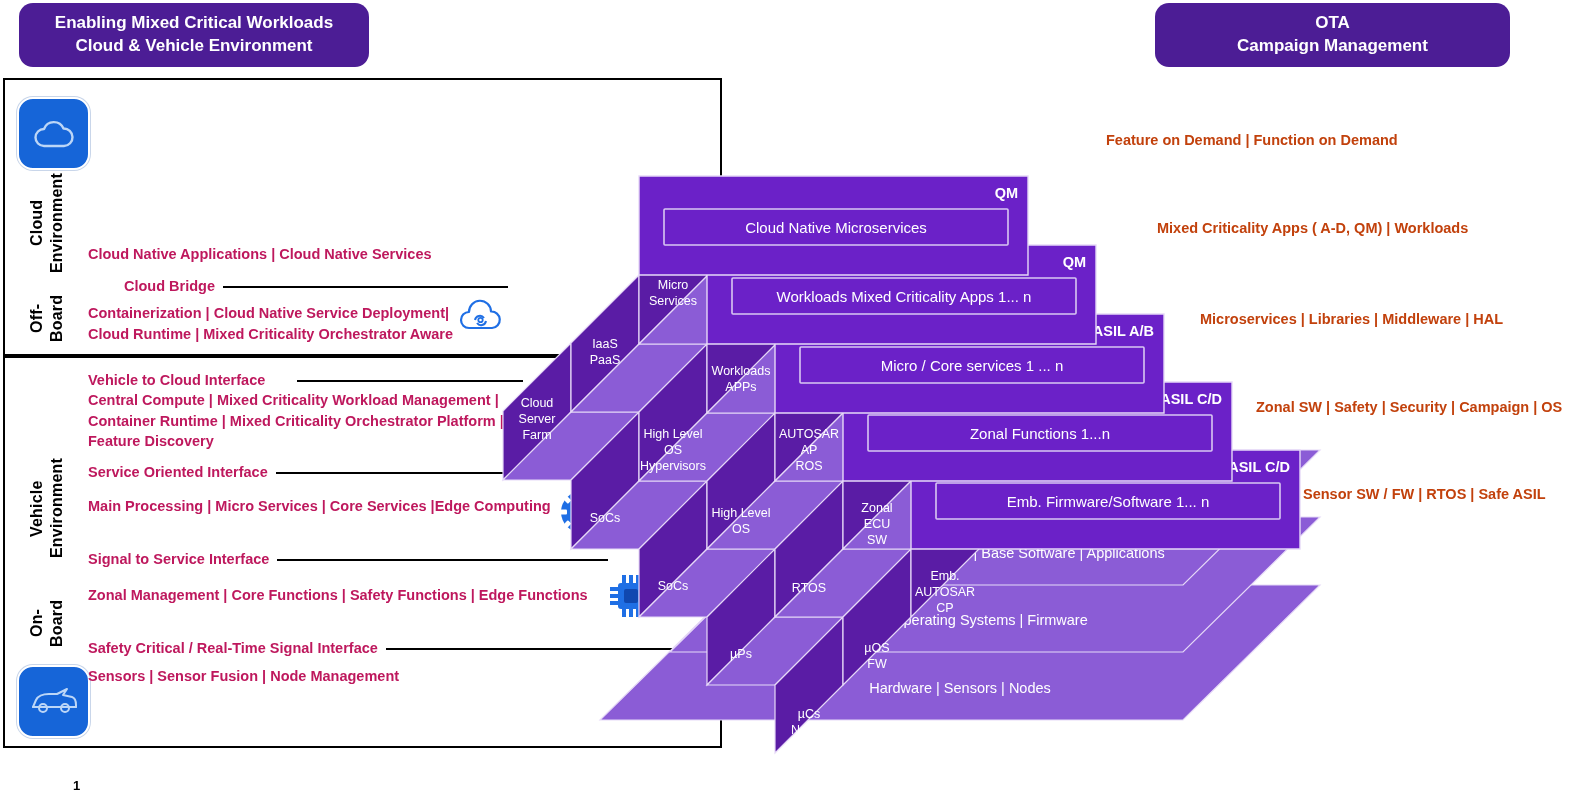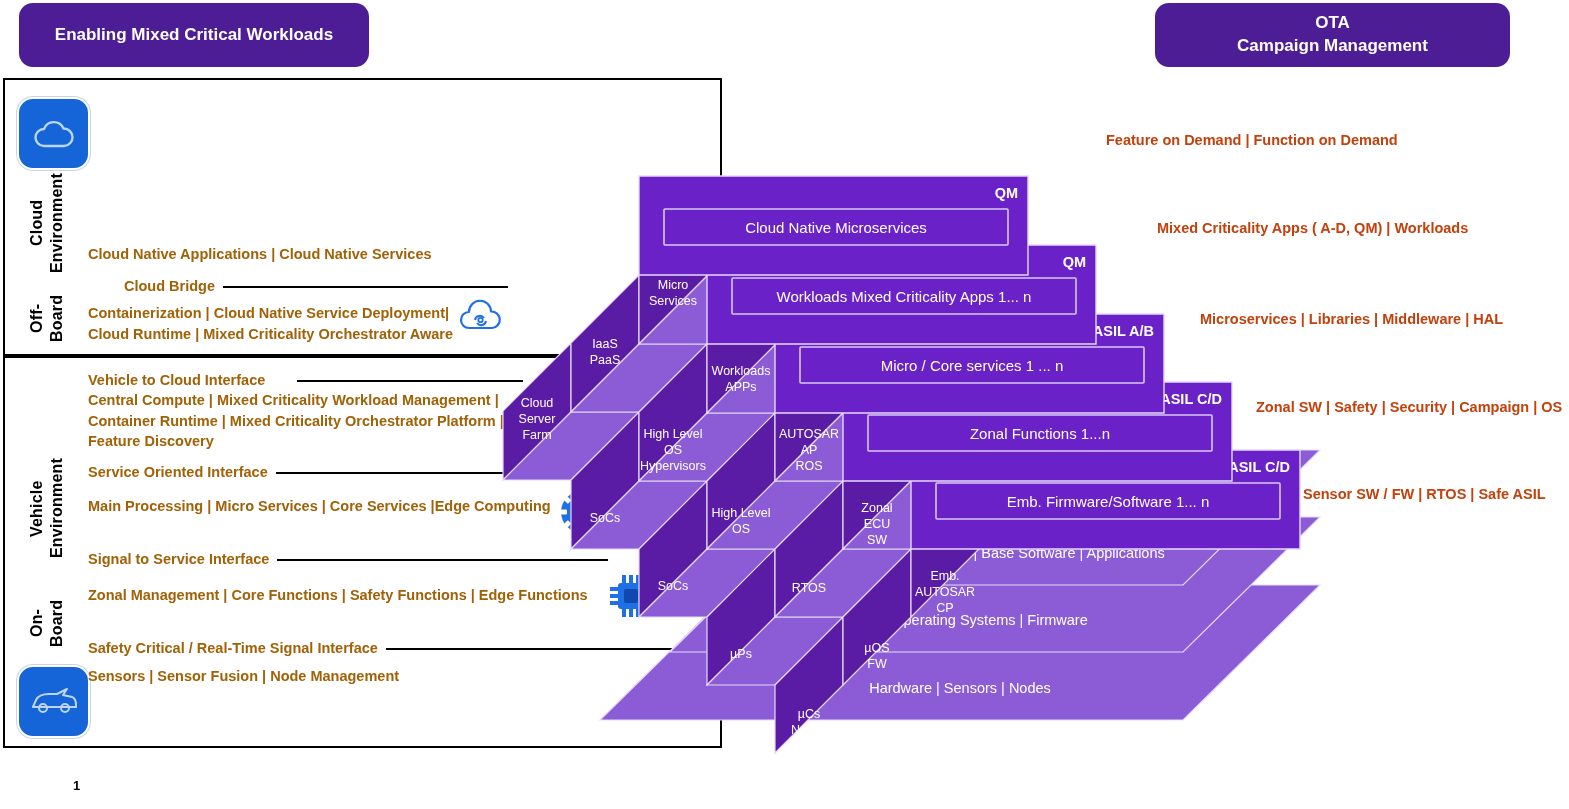--- a/index.html
+++ b/index.html
@@ -18,36 +18,37 @@
           font-weight:bold;color:#000;text-align:center;
           display:flex;align-items:center;justify-content:center;
           line-height:1.25;letter-spacing:.2px;}
 
   
   .icontile{background:#1665D8;border-radius:16px;border:2px solid #fff;
             box-shadow:0 0 0 1px #c9d6ea;display:flex;align-items:center;
             justify-content:center;}
 
   
-  .ltext{color:#a16207;font-weight:bold;line-height:1.45;white-space:nowrap;}
+  .ltext{color:#be185d;font-weight:bold;line-height:1.45;white-space:nowrap;}
   .hdrline{display:flex;align-items:center;gap:8px;white-space:nowrap;}
   .hdrline .rule{height:2px;background:#000;}
 
   
   .rcap{color:#c2410c;font-weight:bold;white-space:nowrap;font-size:14.5px;}
 
   
   svg{display:block;}
   .pagenum{color:#000;font-size:13px;font-weight:bold;}
 </style>
 </head>
 <body>
 
 <div class="abs pill" style="left:19px;top:3px;width:350px;height:64px;font-size:17px;">
   <span>Enabling Mixed Critical Workloads</span>
+  <span>Cloud &amp; Vehicle Environment</span>
 </div>
 
 <div class="abs pill" style="left:1155px;top:3px;width:355px;height:64px;font-size:17px;text-align:right;">
   <span>OTA</span>
   <span>Campaign Management</span>
 </div>
 
 <div class="abs" style="left:3px;top:78px;width:719px;height:278px;
             border-left:2.5px solid #000;border-top:2.5px solid #000;
             border-bottom:2.5px solid #000;border-right:2.5px solid #000;

